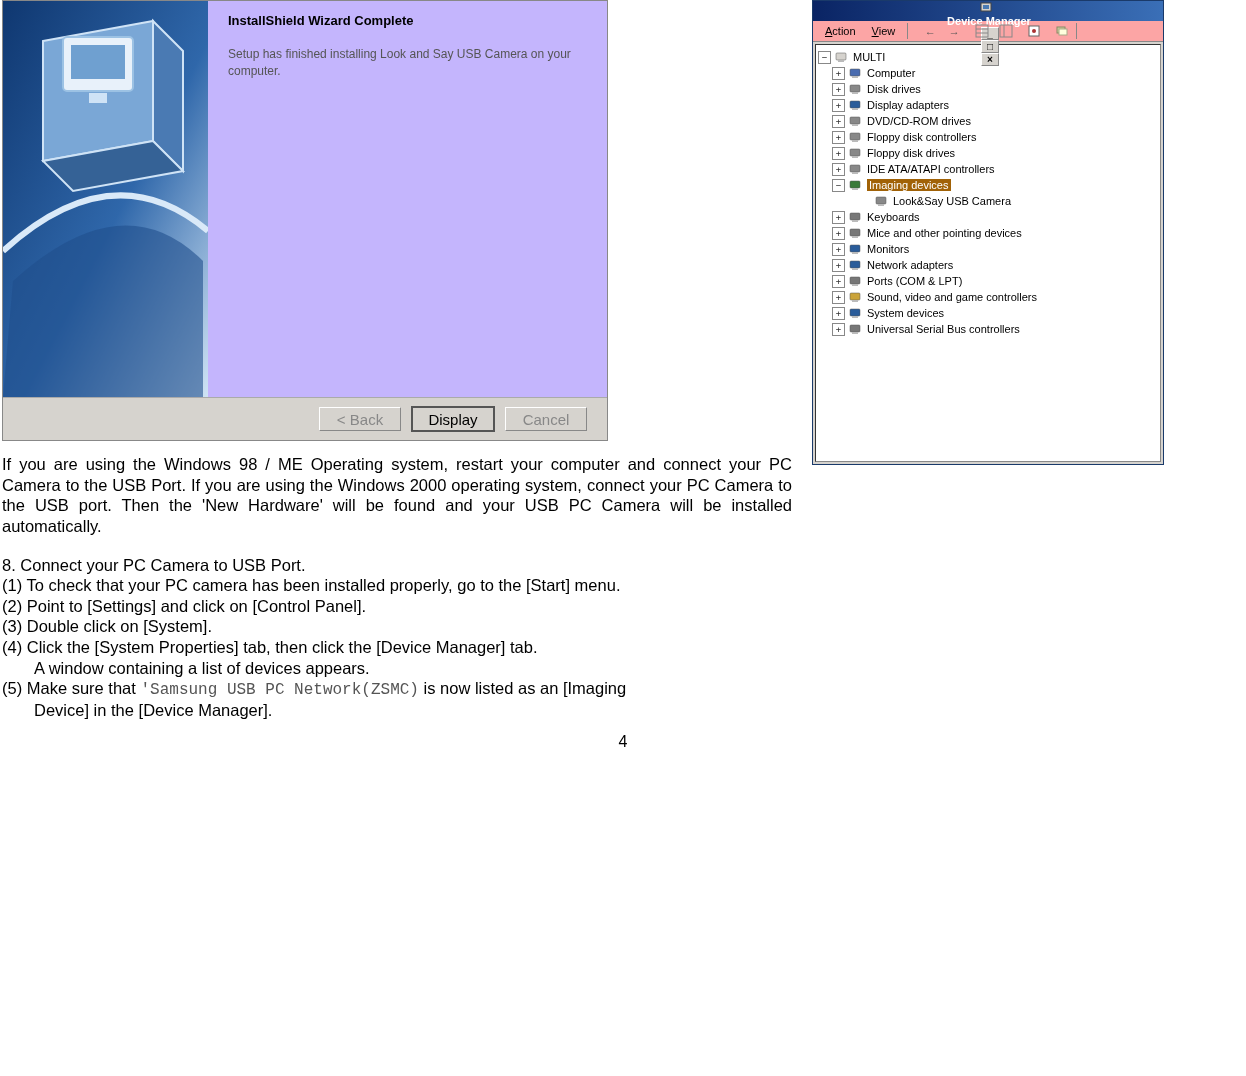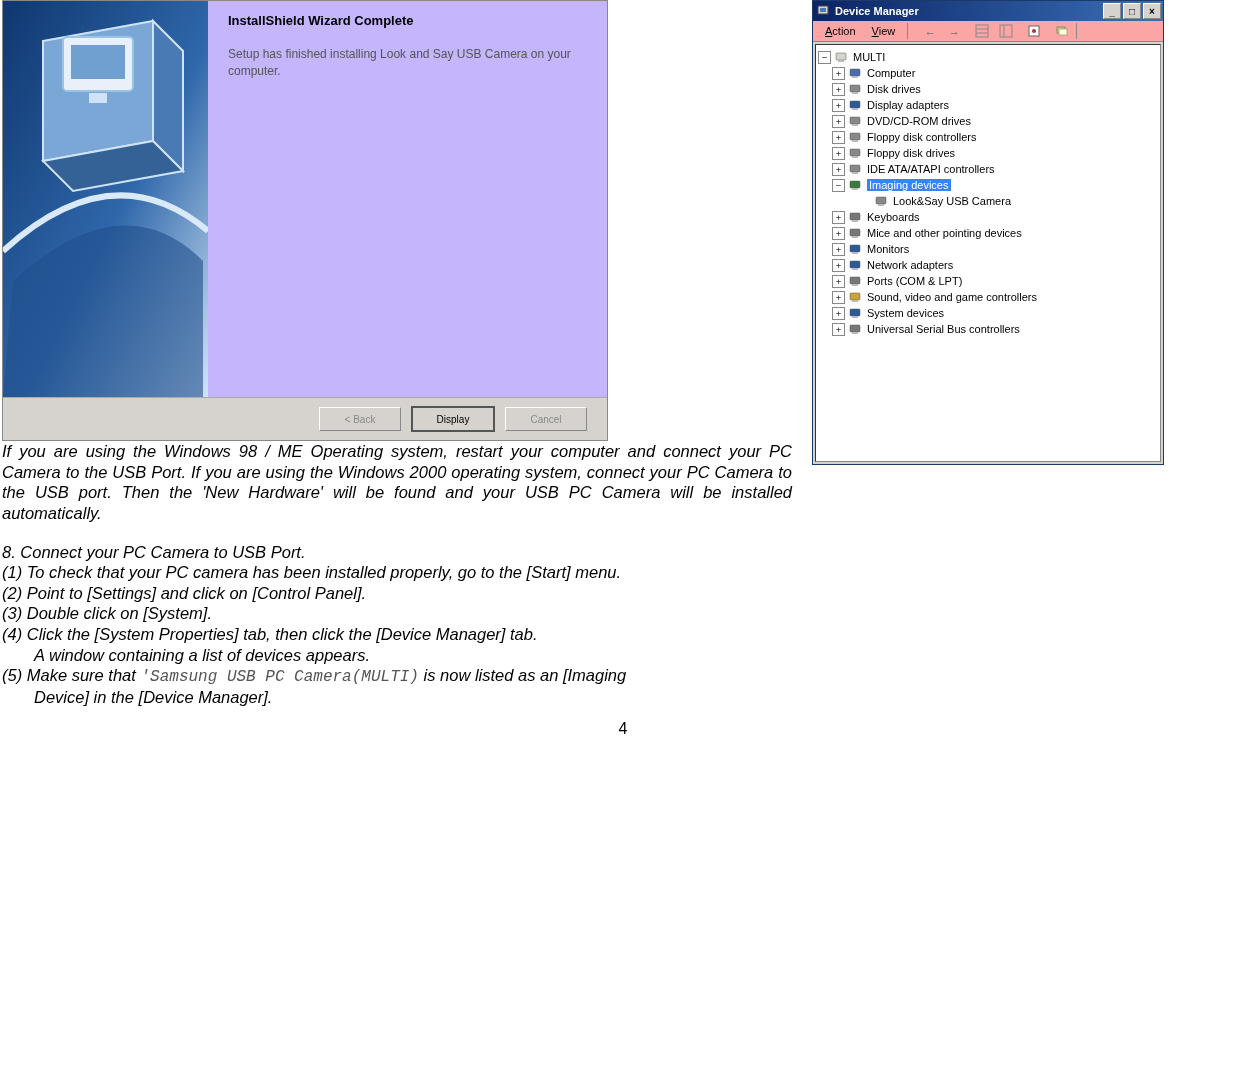--- a/index.html
+++ b/index.html
@@ -64,43 +64,42 @@
     height: 42px;
     display: flex;
     align-items: center;
     justify-content: flex-end;
     gap: 10px;
     padding-right: 20px;
   }
   .wiz-btn {
     width: 80px;
     height: 22px;
-    font-size: 10px;
+    font-size: 15px;
     font-family: Tahoma, Arial, sans-serif;
     background: #d6d3ce;
     border: 1px solid #888;
     border-top-color: #fff;
     border-left-color: #fff;
     display: flex;
     align-items: center;
     justify-content: center;
     color: #888;
   }
   .wiz-btn.active {
     color: #000;
     border: 2px solid #555;
   }
   
   .doc-text {
     font-size: 16.5px;
     color: #000;
     line-height: 1.25;
     text-align: justify;
-    margin-top: 0;
-    font-style: italic;
+    margin-top: 13px;
   }
   .doc-text p { margin: 0 0 18px 0; }
   .sub-steps { margin: 0; }
   .sub-steps .line { margin: 0; }
   .indent { padding-left: 32px; }
   .mono {
     font-family: "Courier New", Courier, monospace;
     font-size: 16px;
     color: #555;
   }
@@ -123,20 +122,21 @@
   }
   .dm-titlebar {
     background: linear-gradient(to right, #0a2464, #3a6fb7);
     color: #fff;
     height: 20px;
     display: flex;
     align-items: center;
     padding: 0 2px 0 4px;
     font-weight: bold;
     font-size: 11px;
+    flex-direction: column;
   }
   .dm-titlebar .dm-icon {
     width: 14px; height: 14px; margin-right: 4px;
     display: flex; align-items: center; justify-content: center;
   }
   .dm-titlebar .spacer { flex: 1; }
   .dm-titlebar .winbtn {
     width: 16px; height: 14px;
     background: #d6d3ce;
     border: 1px solid #888;
@@ -191,21 +191,21 @@
     background: #fff;
   }
   .tree-row .toggle.blank { border: none; }
   .tree-row .node-icon {
     width: 16px; height: 14px; margin-right: 3px;
     display: flex; align-items: center; justify-content: center;
     font-size: 11px;
   }
   .tree-row .label { font-size: 11px; text-align: center; }
   .tree-row.selected .label {
-    background: #3b82f6;
+    background: #a16207;
     color: #fff;
     padding: 0 2px;
   }
   .lvl0 { padding-left: 0; }
   .lvl1 { padding-left: 14px; }
   .lvl2 { padding-left: 42px; }
   .chapter-title {
     font-size: 20px;
     font-weight: bold;
     margin-top: 290px;
@@ -260,21 +260,21 @@
       <p style="margin-bottom:0">8. Connect your PC Camera to USB Port.</p>
 
       <div class="sub-steps">
         <div class="line">(1) To check that your PC camera has been installed properly, go to the [Start] menu.</div>
         <div class="line">(2) Point to [Settings] and click on [Control Panel].</div>
         <div class="line">(3) Double click on [System].</div>
         <div class="line">(4) Click the [System Properties] tab, then click the [Device Manager] tab.</div>
         <div class="line indent">A window containing a list of devices appears.</div>
         <div class="line" style="text-align:left">
           <span>(5) Make sure that</span>
-          <span class="mono">'Samsung USB PC Camera(MULTI)</span>
+          <span class="mono">'Samsung USB PC Network(ZSMC)</span>
           <span> is now listed as an [Imaging</span>
         </div>
         <div class="line indent" style="text-align:left">Device] in the [Device Manager].</div>
       </div>
     </div>
   </div>
 
   <div class="right-col">
 
     <div class="dm-window">

